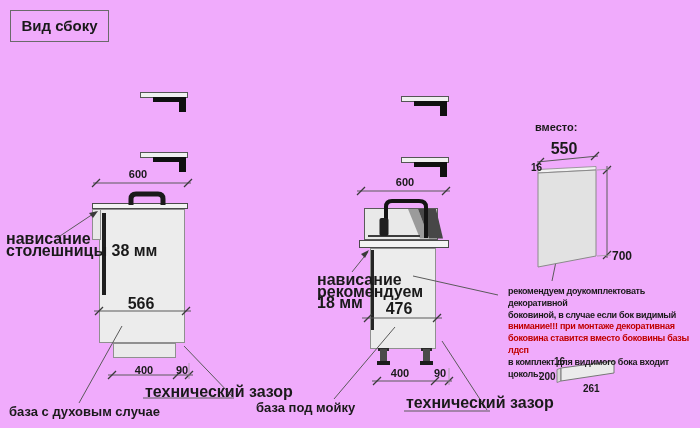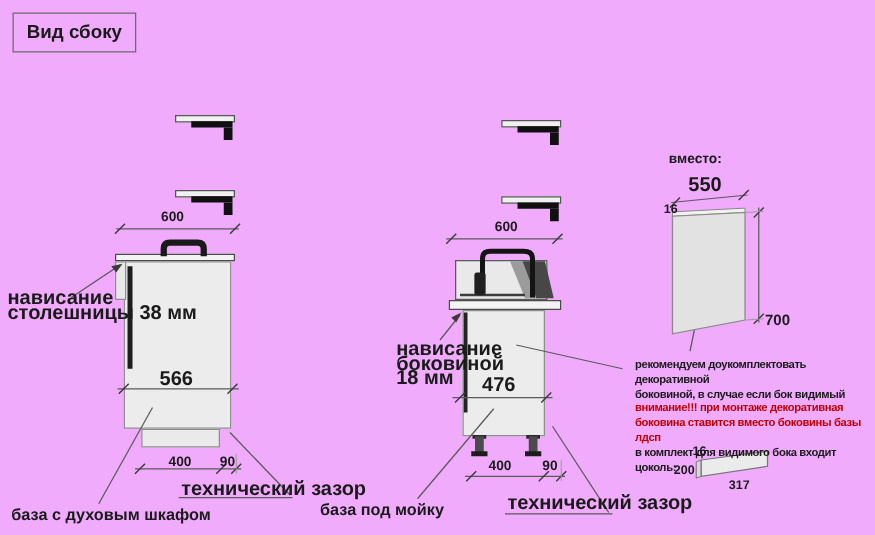--- a/index.html
+++ b/index.html
@@ -57,21 +57,21 @@
     <div class="dimnum" style="left:127px;top:364px;">400</div>
     <div class="dimnum" style="left:165px;top:364px;">90</div>
 
     <div class="lbl" style="left:6px;top:233px;">
       <div>нависание</div>
       <div>столешницы 38 мм</div>
     </div>
 
     <div class="lbl" style="left:145px;top:386px;">технический зазор</div>
 
-    <div class="caption" style="left:9px;top:404px;">база с духовым шкафом</div>
+    <div class="caption" style="left:9px;top:404px;">база с духовым случае</div>
   </div>
 
   <div>
     <div class="ct-icon" style="left:401px;top:96px;">
       <div class="strip"></div>
       <div class="bar"></div>
       <div class="drop"></div>
     </div>
     <div class="ct-icon" style="left:401px;top:157px;">
       <div class="strip"></div>
@@ -92,21 +92,21 @@
     <div class="box" style="left:421px;top:348px;width:11px;height:3px;background:#2a2a2a;"></div>
     <div class="box" style="left:423px;top:349px;width:7px;height:13px;background:#4a4a4a;"></div>
     <div class="box" style="left:420px;top:361px;width:13px;height:4px;background:#1c1c1c;"></div>
 
     <div class="dimnum big" style="left:382px;top:300px;">476</div>
     <div class="dimnum" style="left:383px;top:367px;">400</div>
     <div class="dimnum" style="left:423px;top:367px;">90</div>
 
     <div class="lbl" style="left:317px;top:274px;line-height:11.5px;">
       <div>нависание</div>
-      <div>боковиной</div>
+      <div>рекомендуем</div>
       <div>18 мм</div>
     </div>
 
     <div class="lbl" style="left:406px;top:397px;">технический зазор</div>
 
     <div class="caption" style="left:256px;top:400px;">база под мойку</div>
   </div>
 
   <div>
     <div class="txt small z10" style="left:535px;top:121px;font-size:11px;">вместо:</div>
@@ -118,21 +118,21 @@
     <div class="note">
       <div class="note-line">рекомендуем доукомплектовать декоративной</div>
       <div class="note-line">боковиной, в случае если бок видимый</div>
       <div class="note-line red">внимание!!! при монтаже декоративная</div>
       <div class="note-line red">боковина ставится вместо боковины базы лдсп</div>
       <div class="note-line">в комплект для видимого бока входит цоколь:</div>
     </div>
 
     <div class="txt small z10" style="left:554px;top:356px;">16</div>
     <div class="txt small z10" style="left:539px;top:371px;">200</div>
-    <div class="txt small z10" style="left:583px;top:383px;">317</div>
+    <div class="txt small z10" style="left:583px;top:383px;">261</div>
   </div>
 
   <svg class="linework" width="700" height="428" viewBox="0 0 700 428">
 
     <g stroke="#5a5a5a" stroke-width="1" fill="none">
       <line x1="93" y1="183" x2="191" y2="183"></line>
       <line x1="94" y1="311" x2="191" y2="311"></line>
       <line x1="108" y1="375" x2="193" y2="375"></line>
       <line x1="357" y1="191" x2="450" y2="191"></line>
       <line x1="362" y1="318" x2="442" y2="318"></line>

